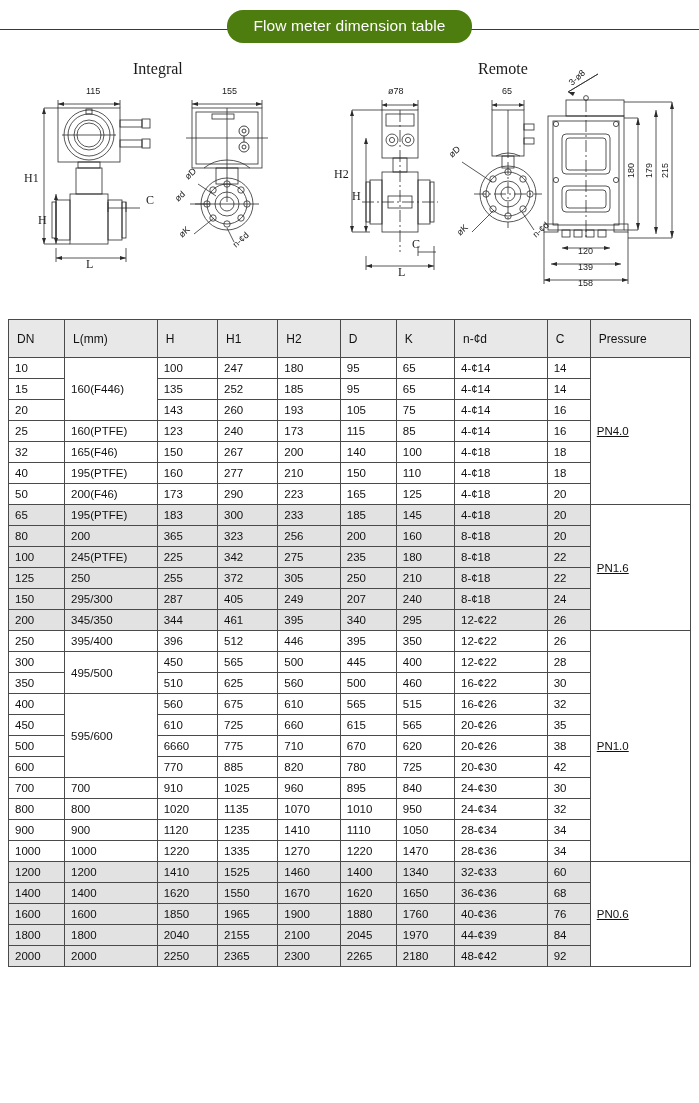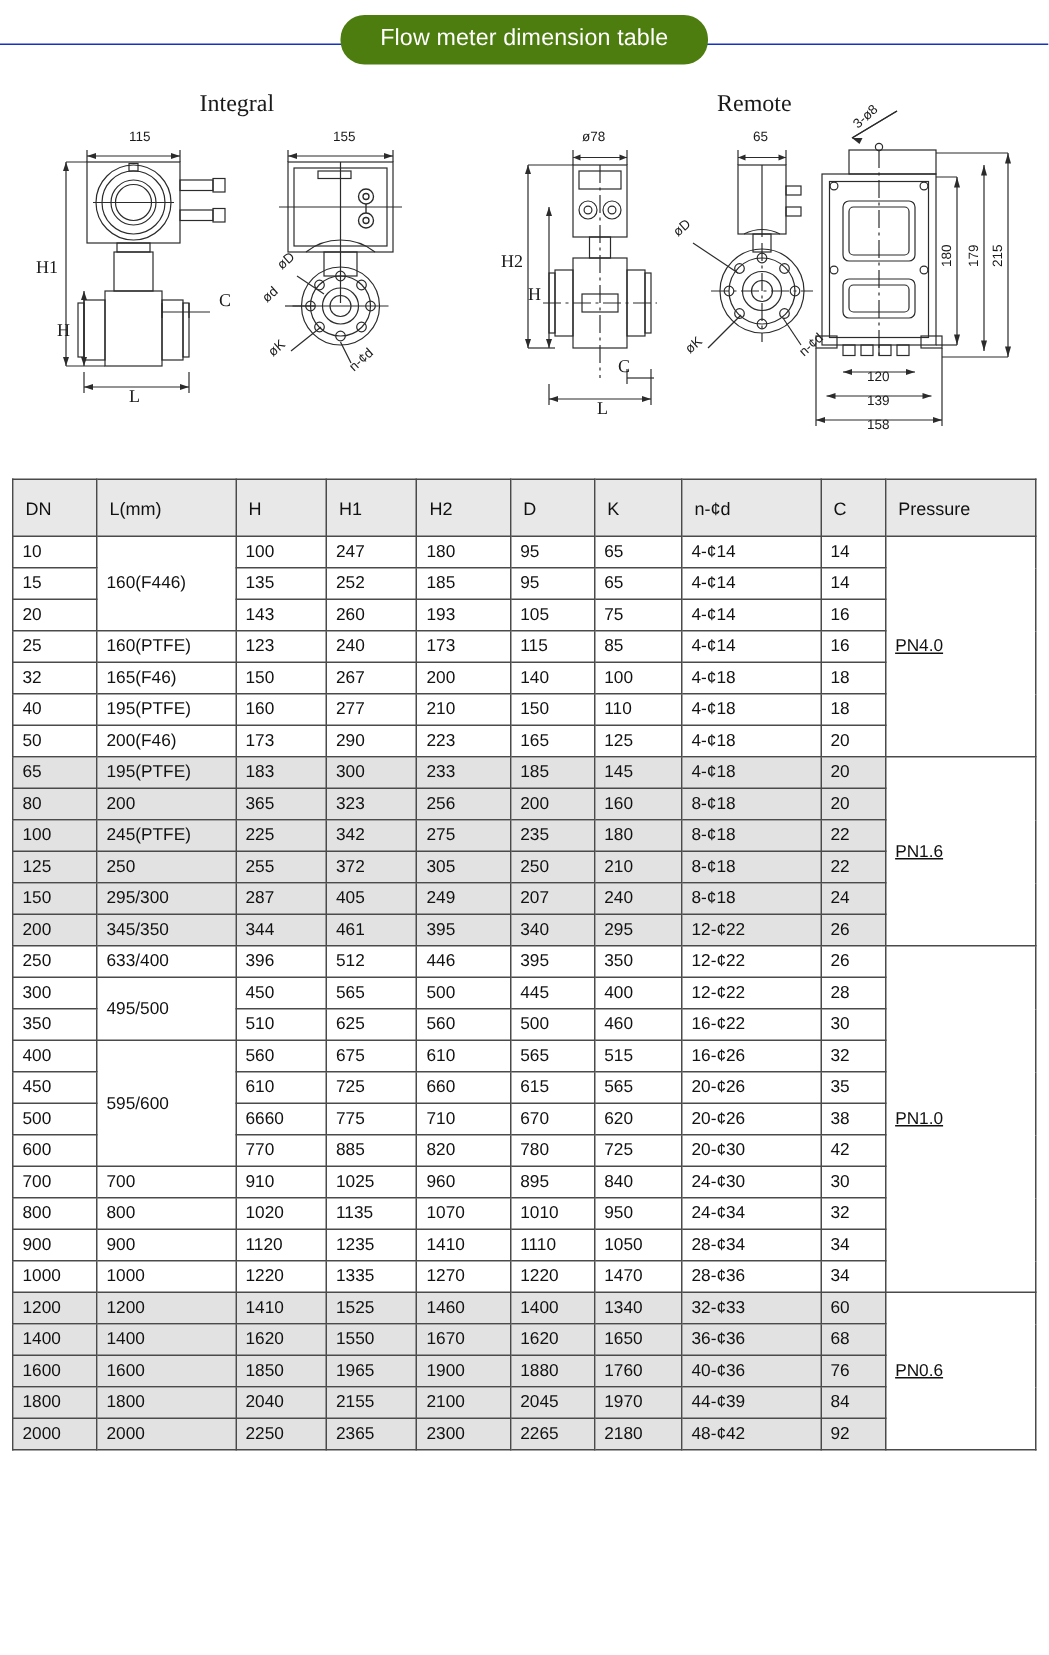--- a/index.html
+++ b/index.html
@@ -546,21 +546,21 @@
           <td>344</td>
           <td>461</td>
           <td>395</td>
           <td>340</td>
           <td>295</td>
           <td>12-¢22</td>
           <td>26</td>
         </tr>
         <tr>
           <td class="blockstart">250</td>
-          <td class="lcell blockstart">633/400</td>
+          <td class="lcell blockstart">395/400</td>
           <td class="blockstart">396</td>
           <td class="blockstart">512</td>
           <td class="blockstart">446</td>
           <td class="blockstart">395</td>
           <td class="blockstart">350</td>
           <td class="blockstart">12-¢22</td>
           <td class="blockstart">26</td>
           <td class="press" rowspan="11">PN1.0</td>
         </tr>
         <tr>

